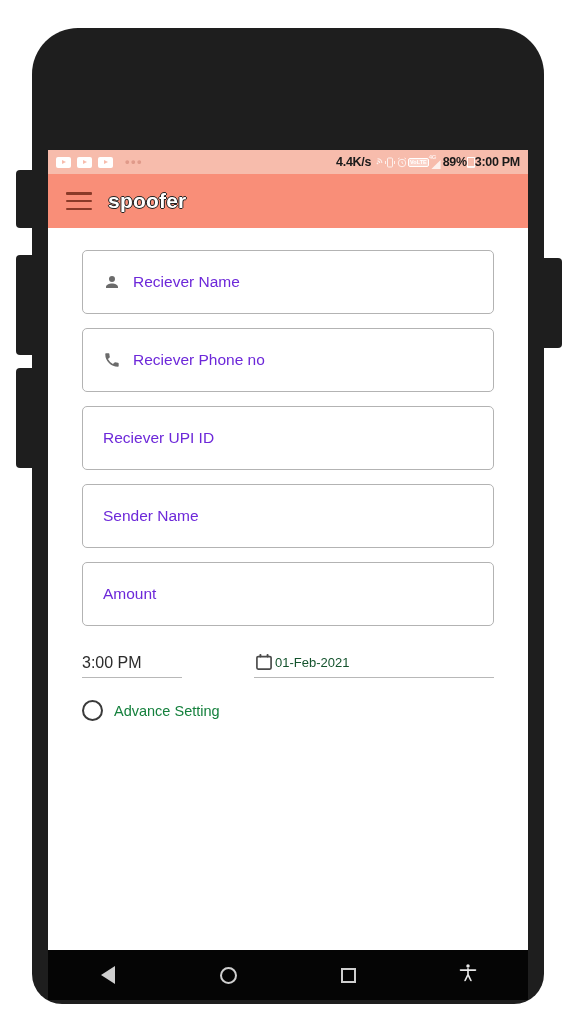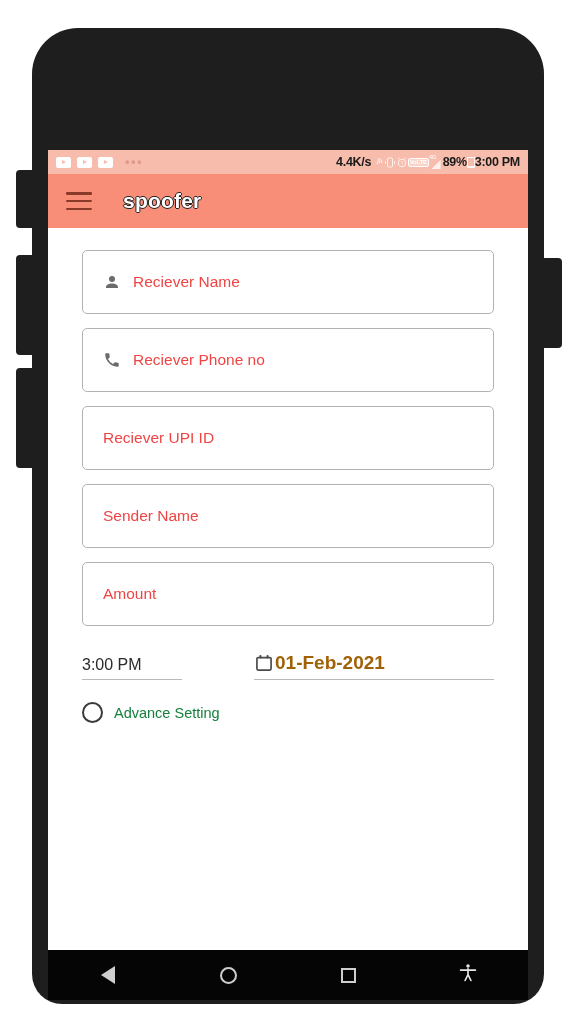--- a/index.html
+++ b/index.html
@@ -99,42 +99,42 @@
   #app-bar {
     height: 54px;
     background: #f98e78;
     display: flex;
     align-items: center;
     padding: 0 18px;
   }
   #hamburger { width: 26px; height: 18px; display: flex; flex-direction: column; justify-content: space-between; cursor: pointer; }
   #hamburger span { display: block; height: 2.5px; background: #8a3a28; border-radius: 1px; }
   #app-title {
-    margin-left: 31px;
+    margin-left: 16px;
     font-size: 21px;
     font-weight: bold;
     color: #ffffff;
     text-shadow: -1px 0 #222, 0 1px #222, 1px 0 #222, 0 -1px #222;
     letter-spacing: .2px;
   }
 
   
   #form-area { padding: 22px 34px 0 34px; }
   .field {
     height: 64px;
     border: 1.4px solid #b3b3b3;
     border-radius: 5px;
     display: flex;
     align-items: center;
     padding: 0 20px;
     margin-bottom: 14px;
     background: #ffffff;
   }
   .field-icon { margin-right: 12px; display: flex; align-items: center; color: #666; }
-  .field-label { font-size: 15.5px; color: #ef4444; }
+  .field-label { font-size: 15.5px; color: #6d28d9; }
 
   
   #datetime-row {
     display: flex;
     align-items: flex-end;
     padding: 12px 34px 0 34px;
     gap: 0;
   }
   #time-picker {
     width: 100px;
@@ -144,21 +144,21 @@
   #time-value { font-size: 16px; color: #2b2b2b; }
   .dt-gap { width: 72px; }
   #date-picker {
     flex: 1;
     border-bottom: 1.5px solid #b8b8b8;
     padding-bottom: 5px;
     display: flex;
     align-items: center;
     gap: 1px;
   }
-  #date-value { font-size: 19px; color: #a16207; font-weight: bold; }
+  #date-value { font-size: 13px; color: #14532d; }
 
   
   #advance-row {
     display: flex;
     align-items: center;
     padding: 22px 34px 0 34px;
     gap: 11px;
   }
   #advance-radio {
     width: 21px; height: 21px;

